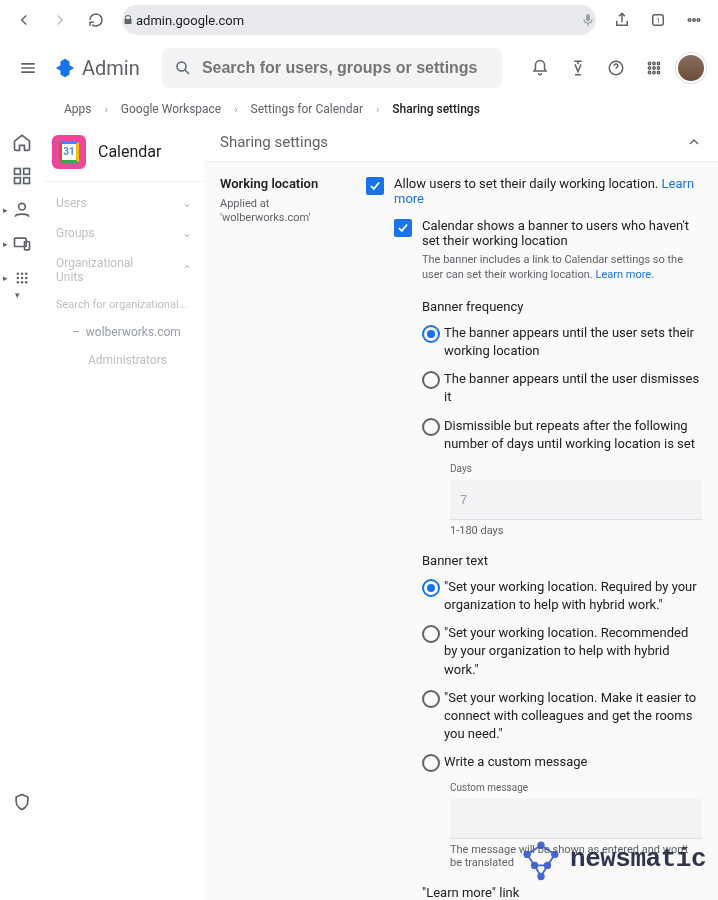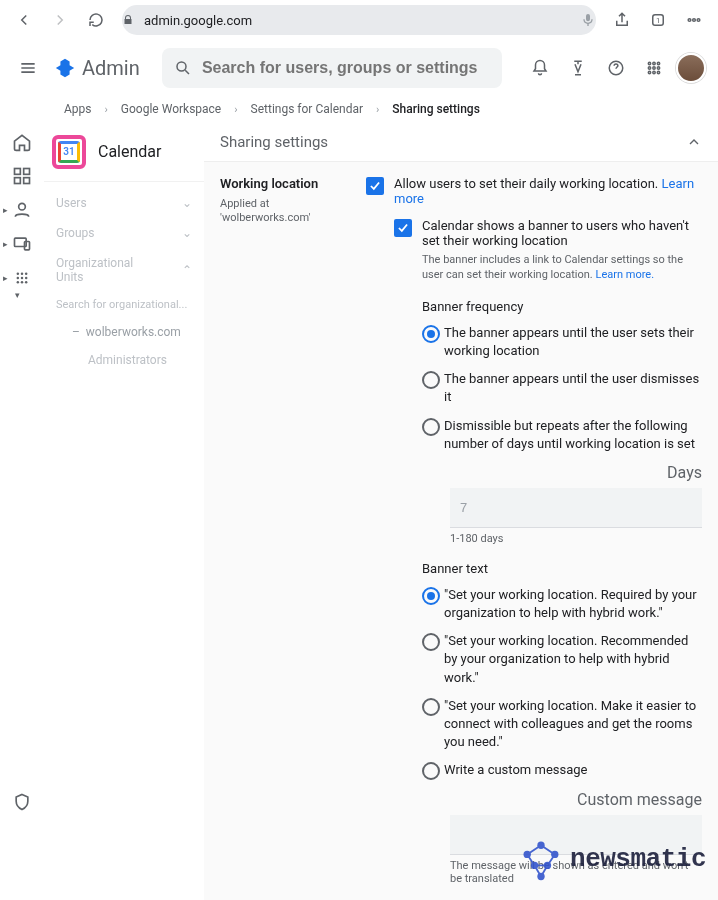--- a/index.html
+++ b/index.html
@@ -2,21 +2,21 @@
 <html><head>
 <meta charset="utf-8">
 <style>
 * { box-sizing: border-box; margin: 0; padding: 0; }
 body { font-family: -apple-system, "Segoe UI", Roboto, Arial, sans-serif; font-size: 14px; color: #202124; background: #fff; width: 718px; }
 
 
 .browser-bar { height: 40px; display: flex; align-items: center; padding: 0 8px; gap: 4px; }
 .btn-icon { width: 32px; height: 32px; border-radius: 50%; display: flex; align-items: center; justify-content: center; cursor: pointer; color: #5f6368; }
 .btn-icon svg { width: 18px; height: 18px; stroke: currentColor; fill: none; stroke-width: 2; }
-.addr { flex: 1; height: 30px; background: #e8eaed; border-radius: 15px; display: flex; align-items: center; justify-content: center; gap: 10px; color: #202124; font-size: 13px; margin: 0 6px; }
+.addr { flex: 1; height: 30px; background: #e8eaed; border-radius: 15px; display: flex; align-items: center; justify-content: center; gap: 2px; color: #202124; font-size: 13px; margin: 0 6px; }
 .addr .lock { width: 12px; height: 12px; }
 
 
 .hdr { height: 56px; display: flex; align-items: center; padding: 0 12px; gap: 10px; }
 .hamburger svg { width: 20px; height: 20px; }
 .logo-wrap { display: flex; align-items: center; gap: 6px; }
 .logo-admin { width: 22px; height: 22px; }
 .admin-word { font-size: 20px; color: #5f6368; }
 .search-wrap { flex: 1; display: flex; justify-content: center; }
 .searchbox { width: 340px; height: 40px; background: #f1f3f4; border-radius: 8px; display: flex; align-items: center; padding: 0 12px; gap: 10px; color: #5f6368; }
@@ -33,21 +33,21 @@
 
 .layout { display: flex; }
 .rail { width: 44px; display: flex; flex-direction: column; align-items: center; gap: 10px; padding-top: 8px; color: #5f6368; }
 .rail .ic { width: 20px; height: 20px; }
 .rail-item { position: relative; width: 30px; height: 24px; display:flex; align-items:center; justify-content:center;}
 .rail-item .caret-l { position: absolute; left: -4px; font-size:9px; color:#5f6368;}
 .rail-item .caret-b { position: absolute; left: 8px; bottom: -10px; font-size:9px; color:#5f6368;}
 
 .left-panel { width: 160px; background: #fff; }
 .card-head { height: 60px; display:flex; align-items:center; gap:12px; padding: 0 8px; border-bottom: 1px solid #f1f1f1;}
-.cal-logo { width: 34px; height: 34px; border-radius: 6px; background:#fff; border:4px solid #ec4899; display:flex; align-items:center; justify-content:center; position:relative;}
+.cal-logo { width: 34px; height: 34px; border-radius: 6px; background:#fff; border:7px solid #ec4899; display:flex; align-items:center; justify-content:center; position:relative;}
 .cal-logo .sq { width:22px; height:22px; border:3px solid; border-top-color:#4285f4; border-right-color:#fbbc04; border-bottom-color:#34a853; border-left-color:#ea4335; border-radius:3px; display:flex; align-items:center; justify-content:center; font-size:10px; font-weight:600; color:#4285f4;}
 .app-title { font-size: 16px; color:#202124; font-weight:400;}
 .lp-list { padding: 6px 0; color:#bdc1c6; font-size:12px; }
 .lp-item { padding: 8px 12px; display:flex; justify-content:space-between; align-items:center;}
 .lp-search { padding: 6px 12px; font-size:11px;}
 .lp-ou { padding: 8px 12px 8px 28px; color:#9aa0a6; font-size:12px;}
 .lp-admin { padding: 6px 12px 6px 44px; color:#bdc1c6; font-size:12px;}
 .dash { color:#9aa0a6;}
 
 .main { flex: 1; background: #fafafa; min-width: 0; }
@@ -68,21 +68,21 @@
 .indent { margin-left: 28px; }
 .helper { font-size:11px; color:#5f6368; margin-top:4px; line-height:1.4;}
 
 .subhead { font-size:13px; color:#202124; margin: 16px 0 10px 0; }
 .opt { display:flex; align-items:flex-start; gap:4px; margin-bottom:10px; }
 .radio { width:18px; height:18px; border:2px solid #5f6368; border-radius:50%; flex-shrink:0; display:flex; align-items:center; justify-content:center; margin-top:1px;}
 .radio.sel { border-color:#1a73e8; }
 .radio.sel::after { content:""; width:8px; height:8px; background:#1a73e8; border-radius:50%;}
 .opt .tx { font-size:13px; color:#202124; line-height:1.4;}
 
-.field-lbl { font-size:16px; color:#5f6368; margin: 8px 0 6px 44px; text-align: right;}
+.field-lbl { font-size:10px; color:#5f6368; margin: 8px 0 6px 28px;}
 .fld { margin-left:28px; height:40px; background:#f1f3f4; border:none; border-bottom:1px solid #dadce0; font-size:13px; color:#9aa0a6; padding:0 10px; width:calc(100% - 28px); }
 .fld-hint { font-size:11px; color:#5f6368; margin: 4px 0 0 28px;}
 
 .watermark { position: fixed; right: 12px; bottom: 18px; display:flex; align-items:center; gap:6px; opacity:0.9;font-family:Liberation Mono, monospace; }
 .watermark .gl { width:46px; height:46px; }
 .watermark .wt { font-size:26px; font-weight:600; letter-spacing:-0.5px; color:#1b1f3b; }
 </style>
 </head>
 <body>
 

